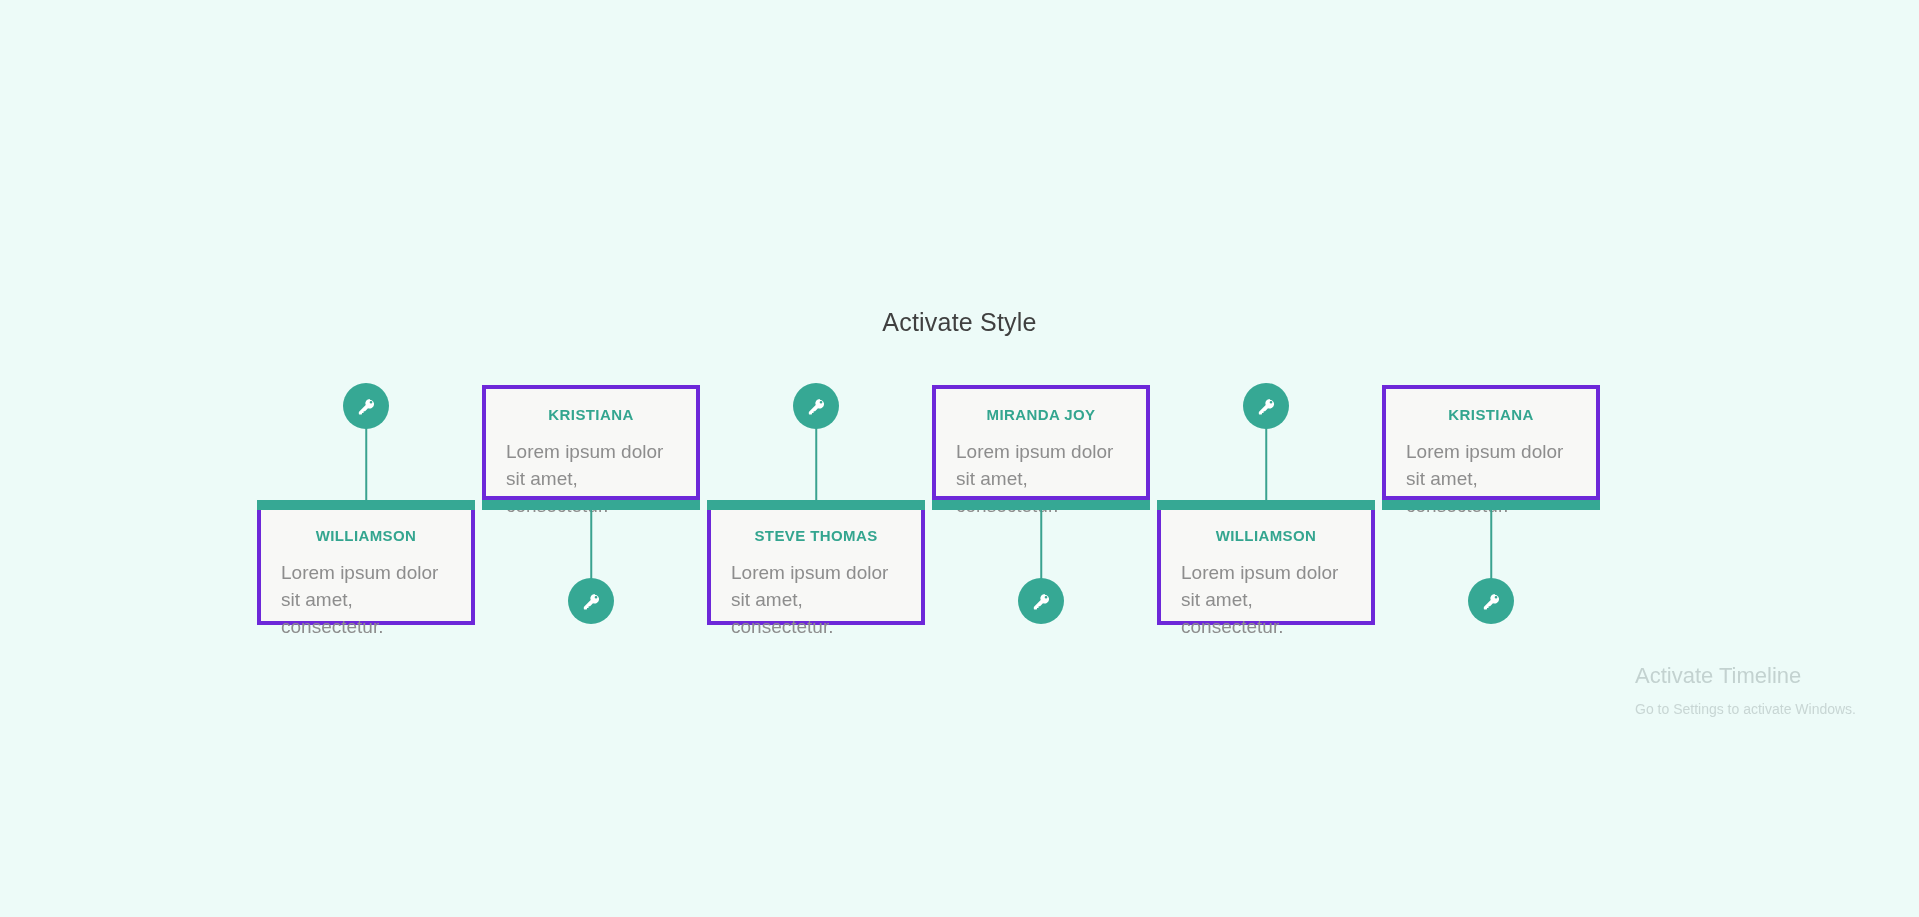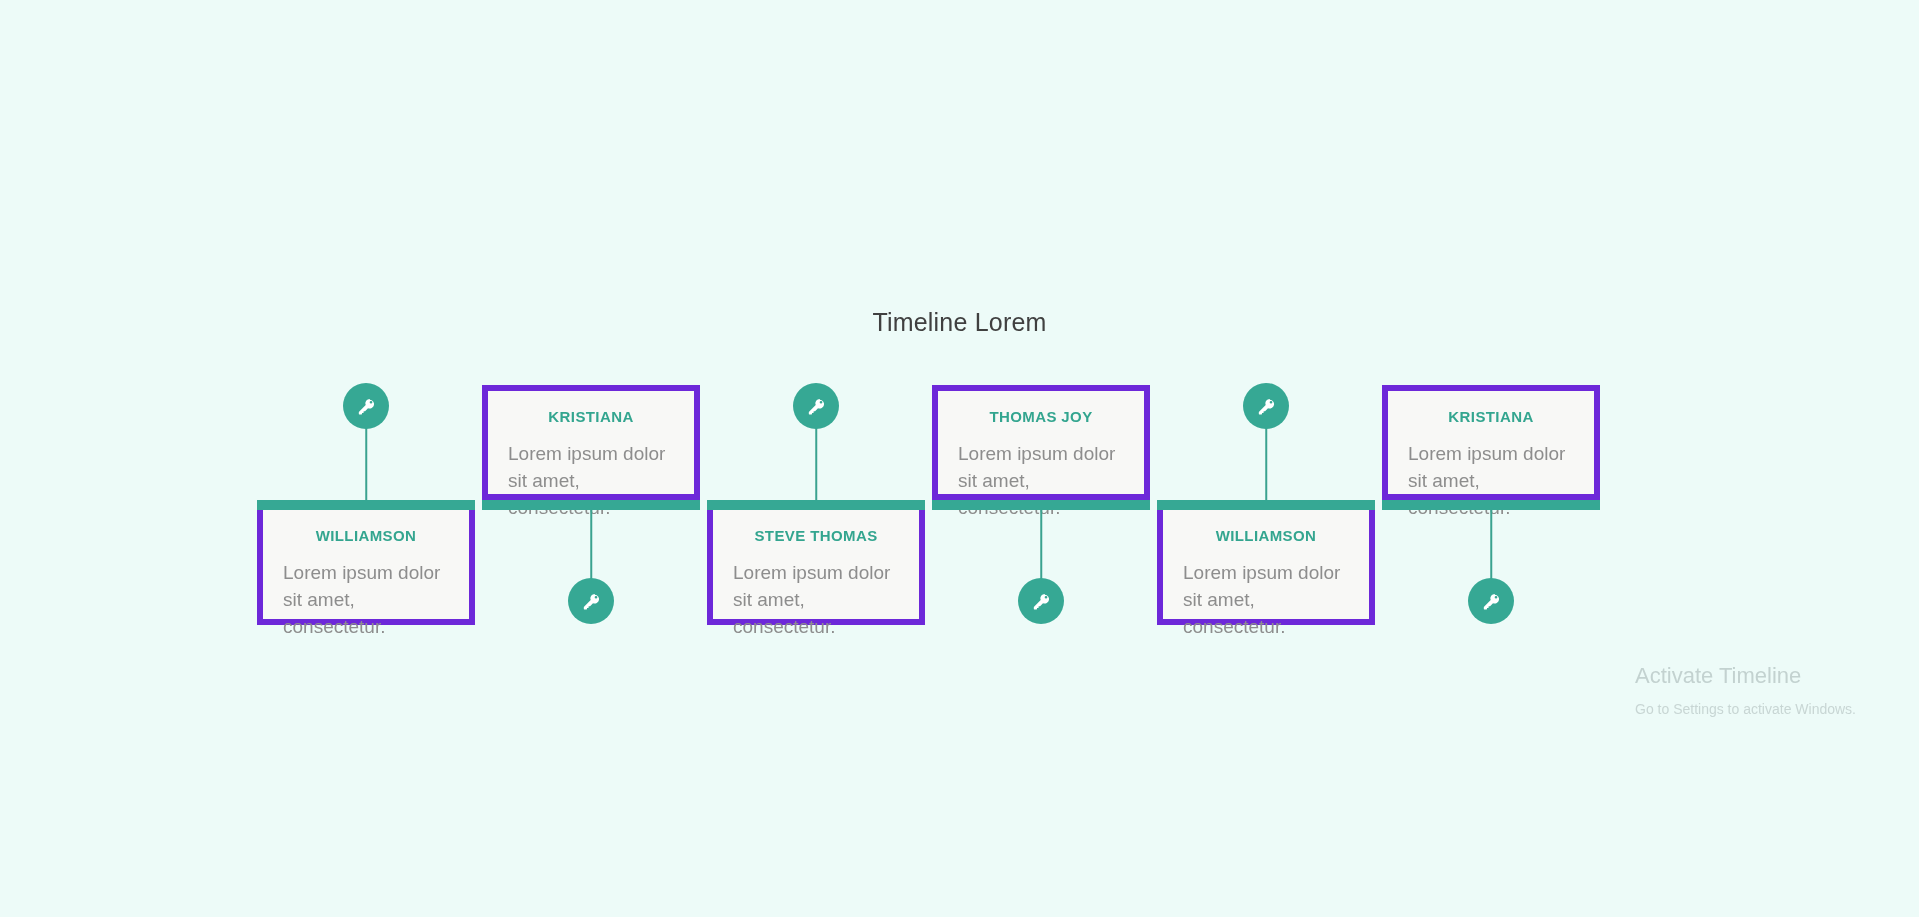--- a/index.html
+++ b/index.html
@@ -92,21 +92,21 @@
   .segment.node-bottom .marker { top: 208px; }
 
   .marker svg { width: 19px; height: 19px; display: block; }
 
   
   .card {
     position: absolute;
     left: 0;
     right: 0;
     background: #f8f8f6;
-    border: 6px solid #6d28d9;
+    border: 4px solid #6d28d9;
     padding: 17px 20px 20px 20px;
     height: 115px;
   }
   .segment.node-top .card { top: 140px; border-top: none; }
   .segment.node-bottom .card { top: 15px; height: 115px; }
 
   .card-title {
     text-align: center;
     font-size: 15px;
     font-weight: bold;
@@ -140,21 +140,21 @@
   }
   .watermark-sub {
     font-size: 14px;
     margin-top: 12px;
     color: #c8d6d4;
   }
 </style>
 </head>
 <body>
 
-<h1 class="slide-title">Timeline Lorem</h1>
+<h1 class="slide-title">Activate Style</h1>
 
 <div class="timeline">
 
   <div class="segment node-top">
     <div class="marker">
       <span>
         <svg viewBox="0 0 24 24" fill="#ffffff" xmlns="http://www.w3.org/2000/svg">
           <path d="M16.2 2.4a5.6 5.6 0 0 0-5.2 7.7L2.6 18.5a1 1 0 0 0-.3.7v2.3c0 .3.3.6.6.6h2.8c.3 0 .6-.3.6-.6v-1.4h1.5c.3 0 .6-.2.6-.6v-1.4h1.4c.2 0 .3 0 .4-.2l3.7-3.7a5.6 5.6 0 1 0 2.3-10.8zm1.5 5.9a1.7 1.7 0 1 1 0-3.4 1.7 1.7 0 0 1 0 3.4z"></path>
         </svg>
       </span>
@@ -194,21 +194,21 @@
     <div class="stem"></div>
     <div class="bar"></div>
     <div class="card">
       <div class="card-title">STEVE THOMAS</div>
       <div class="card-desc">Lorem ipsum dolor sit amet, consectetur.</div>
     </div>
   </div>
 
   <div class="segment node-bottom">
     <div class="card">
-      <div class="card-title">THOMAS JOY</div>
+      <div class="card-title">MIRANDA JOY</div>
       <div class="card-desc">Lorem ipsum dolor sit amet, consectetur.</div>
     </div>
     <div class="bar"></div>
     <div class="stem"></div>
     <div class="marker">
       <span>
         <svg viewBox="0 0 24 24" fill="#ffffff" xmlns="http://www.w3.org/2000/svg">
           <path d="M16.2 2.4a5.6 5.6 0 0 0-5.2 7.7L2.6 18.5a1 1 0 0 0-.3.7v2.3c0 .3.3.6.6.6h2.8c.3 0 .6-.3.6-.6v-1.4h1.5c.3 0 .6-.2.6-.6v-1.4h1.4c.2 0 .3 0 .4-.2l3.7-3.7a5.6 5.6 0 1 0 2.3-10.8zm1.5 5.9a1.7 1.7 0 1 1 0-3.4 1.7 1.7 0 0 1 0 3.4z"></path>
         </svg>
       </span>

